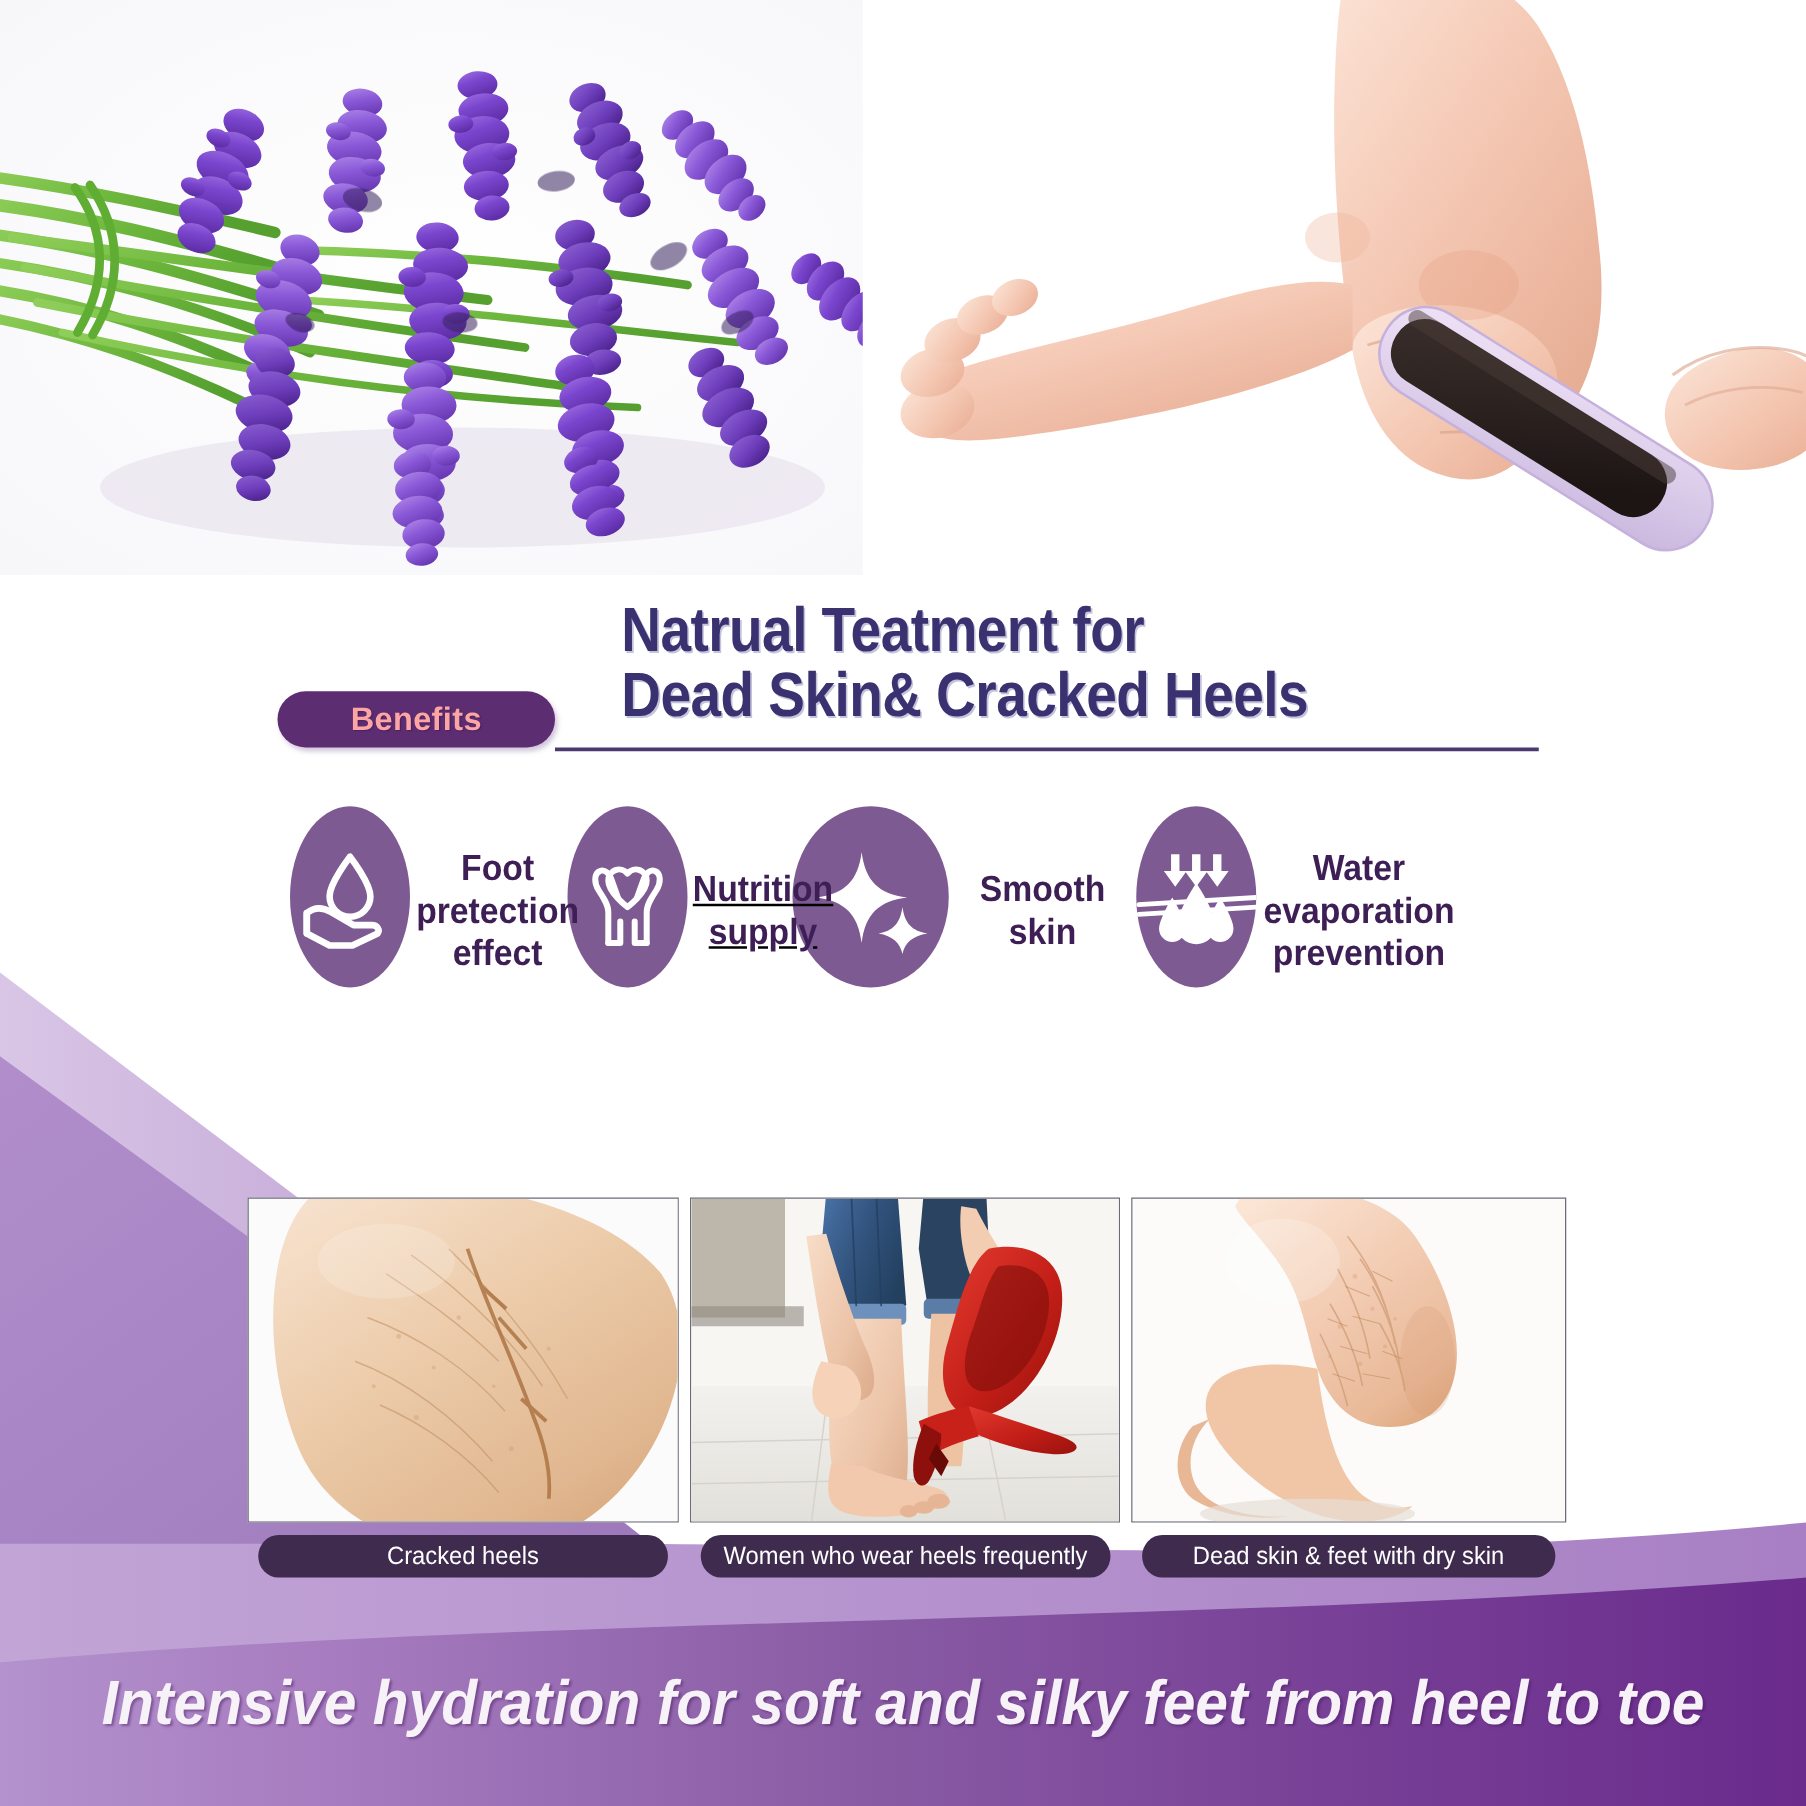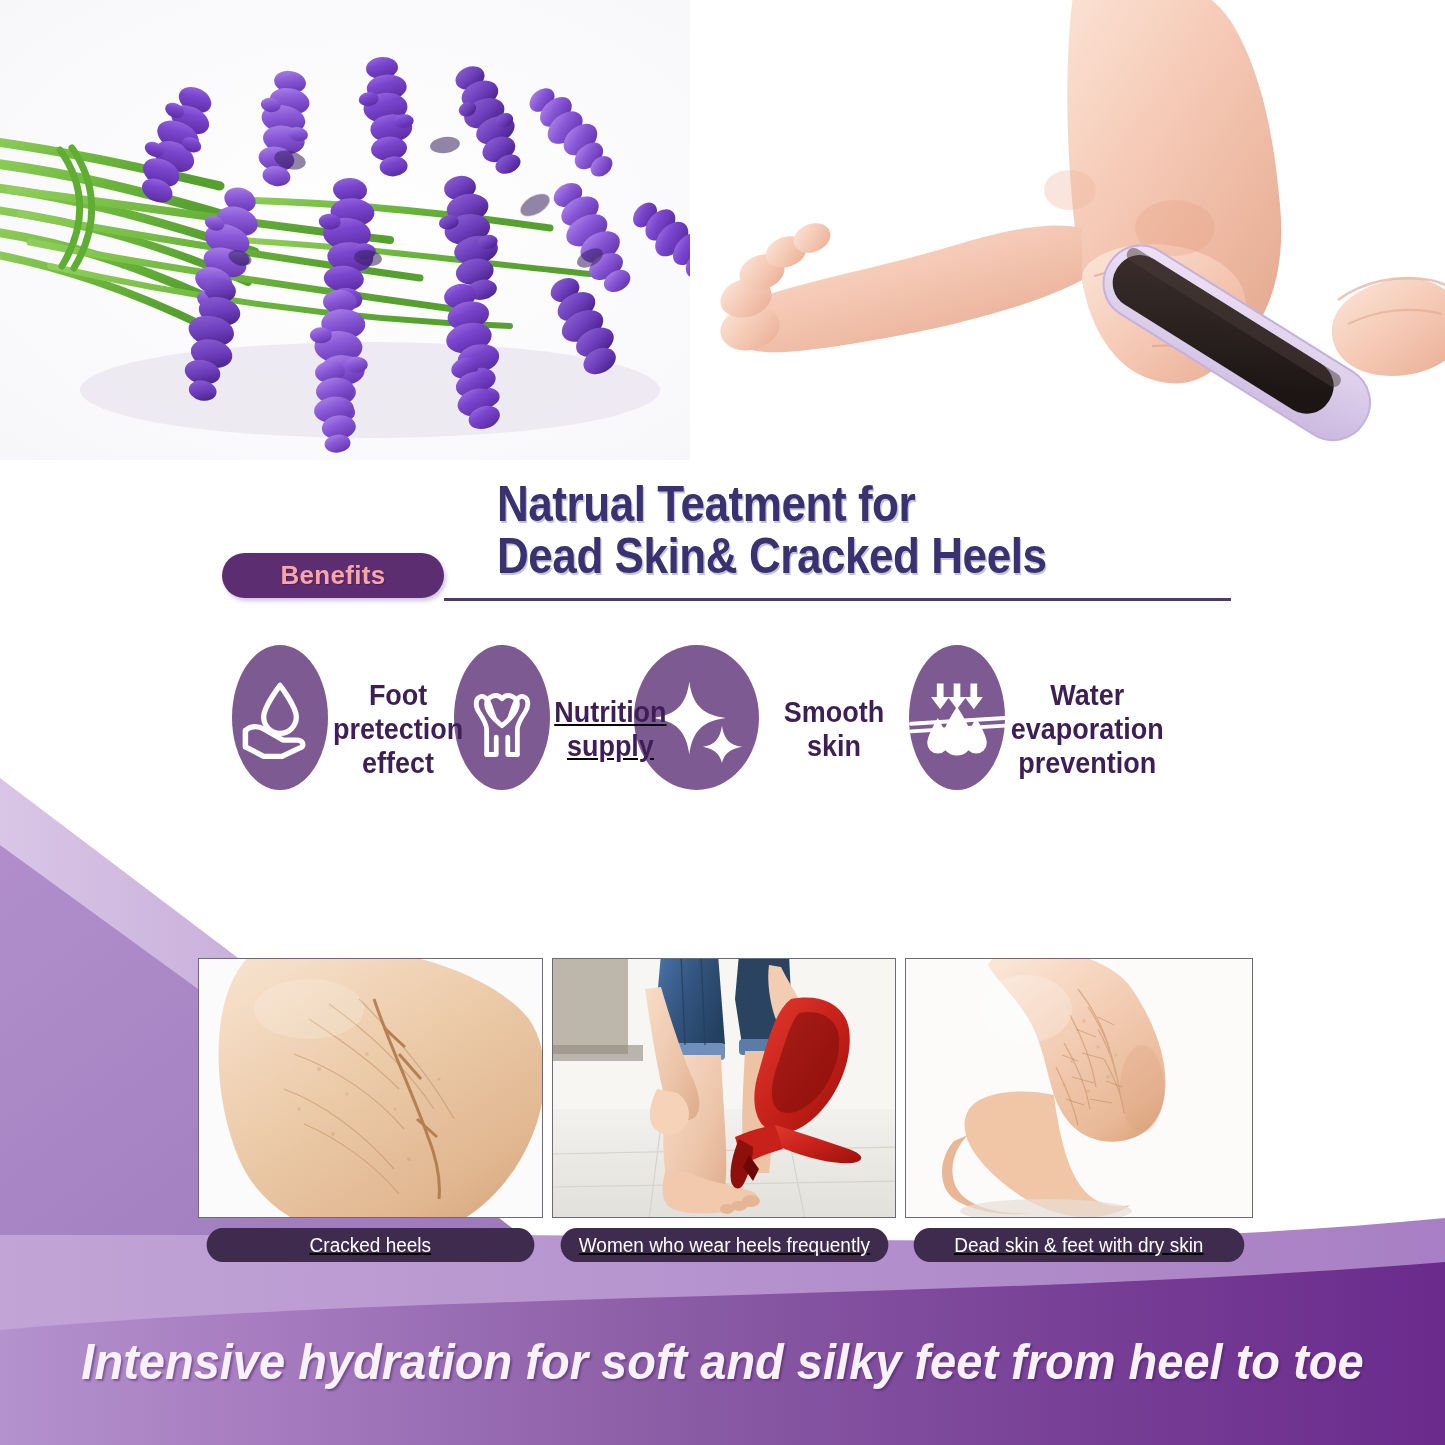--- a/index.html
+++ b/index.html
@@ -94,21 +94,21 @@
   .photo-strip {
     position:absolute; left:198px; top:958px; width:1055px; height:260px;
     z-index:5; display:flex; gap:9px;
   }
   .pcell { width:345px; height:260px; border:1.5px solid #6b6b78; overflow:hidden; position:relative; background:#fff; }
   .pcell:nth-child(2){ width:345px; }
   .pcell:nth-child(3){ width:348px; }
 
   .caption-row {
     position:absolute; left:198px; top:1228px; width:1055px; height:41px;
-    z-index:6; display:flex; gap:9px;text-decoration:underline;
+    z-index:6; display:flex; gap:9px;
   }
   .caption {
     height:34px; border-radius:17px; background:#3e2b4e;
     display:flex; align-items:center; justify-content:center;
     color:#fff;
     font-family:"Liberation Sans Narrow","Liberation Sans", sans-serif;
     font-size:20px; font-weight:normal;
     transform:scaleX(0.95);
   }
   .caption:nth-child(1){ width:345px; }

